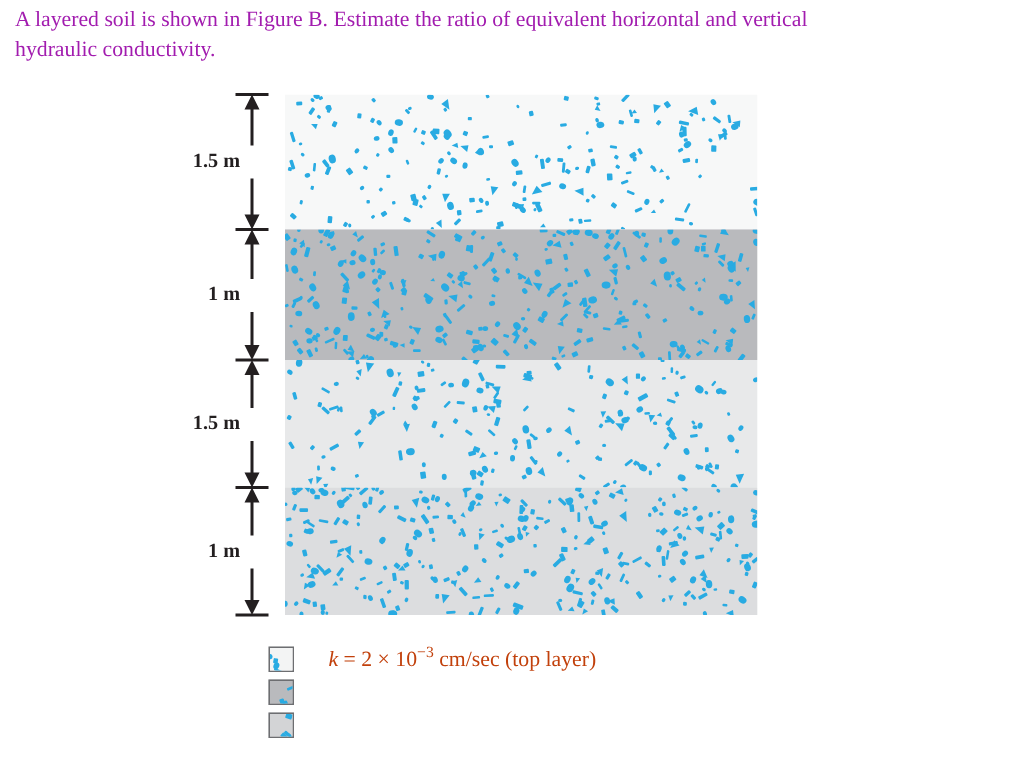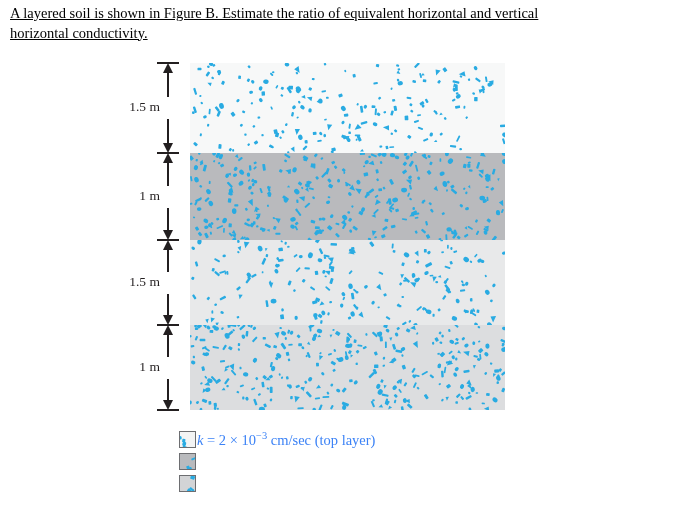--- a/index.html
+++ b/index.html
@@ -18,33 +18,33 @@
 
   
   #question {
     position: absolute;
     left: 10px;
     top: 4px;
     width: 650px;
     font-size: 14.5px;
     line-height: 1.35;
     text-align: justify;
-    color: #000000;
-    text-decoration: underline;
+    color: #a21caf;
   }
   #question .ln { display: block; }
   #question .ln2 { text-align: left; }
 
   
   #figure {
     position: absolute;
     left: 0;
     top: 0;
     width: 680px;
     height: 480px;
+    font-weight: bold;
   }
 
   
   #soil-column {
     position: absolute;
     left: 190px;
     top: 63px;
     width: 315px;
     height: 347px;
     overflow: hidden;
@@ -113,37 +113,37 @@
     box-sizing: border-box;
     position: relative;
     overflow: hidden;
     flex: 0 0 auto;
   }
   .swatch .tex {
     position: absolute;
     left: 0; top: 0; right: 0; bottom: 0;
   }
   .legend-text {
-    margin-left: 1px;
+    margin-left: 23px;
     font-size: 14.5px;
     white-space: nowrap;
-    color: #3b82f6;
+    color: #c2410c;
   }
   .legend-text i { font-style: italic; }
   .legend-text sup {
     font-size: 0.72em;
     vertical-align: super;
   }
 </style>
 </head>
 <body>
 
 <div id="question">
   <span class="ln">A layered soil is shown in Figure B. Estimate the ratio of equivalent horizontal and vertical</span>
-  <span class="ln ln2">horizontal conductivity.</span>
+  <span class="ln ln2">hydraulic conductivity.</span>
 </div>
 
 <div id="figure">
 
   <div id="soil-column">
       <div class="soil-layer" title="2 × 10⁻³ cm/sec" style="top: 0px; height: 90px; background: rgb(247, 248, 248);">
         <svg class="tex" xmlns="http://www.w3.org/2000/svg" width="315" height="90" viewBox="0 0 315 90" preserveAspectRatio="none">
           <rect x="0" y="0" width="315" height="90" fill="#f7f8f8"></rect>
           <g fill="#29abe2">
             <rect x="56.53" y="15.54" width="3.12" height="2.50" rx="0.6" transform="rotate(115.9 58.09 17.10)"></rect>

